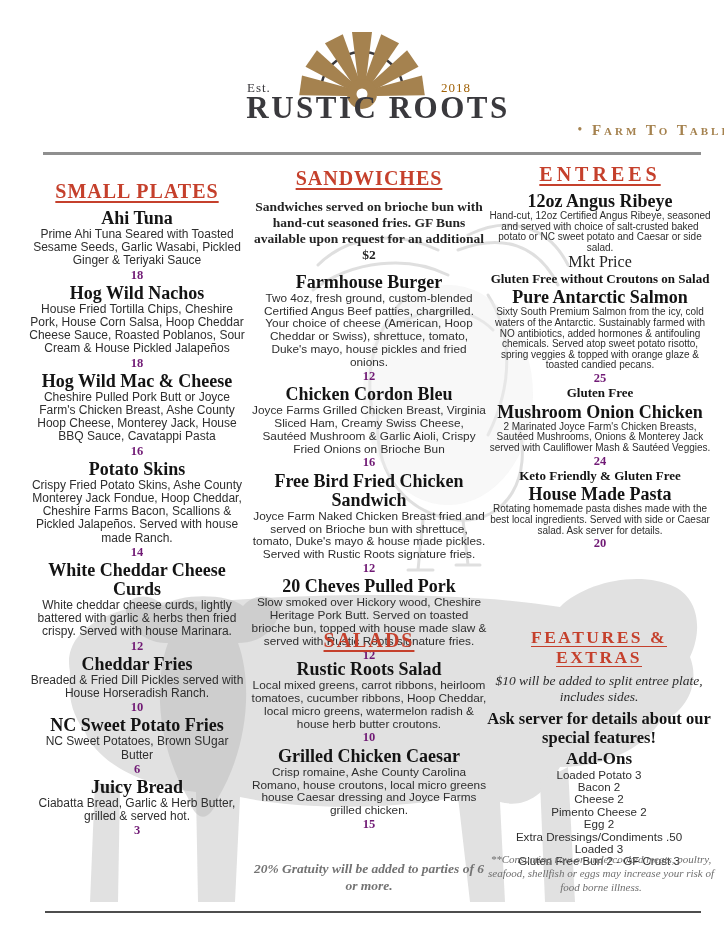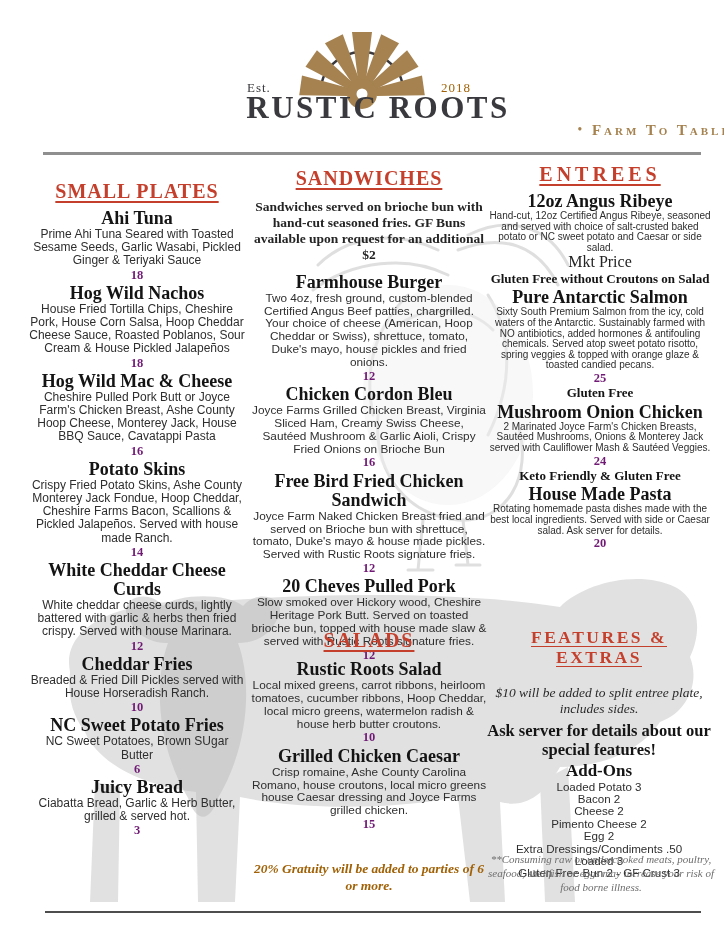--- a/index.html
+++ b/index.html
@@ -37,26 +37,26 @@
   .item-name{font-weight:700;font-size:18px;line-height:1.06;color:#141414;margin-top:2px;}
   .item-desc{font-family:"Liberation Sans",sans-serif;font-size:12px;line-height:1.1;color:#2e2e2e;}
   .item-price{font-weight:700;font-size:12.5px;line-height:1.05;color:#701a75;margin:1px 0 1px;}
   #sandwiches .item-desc,#salads .item-desc{font-size:11.8px;line-height:1.09;}
   #entrees .item-name{font-size:18px;}
   #entrees .item-desc{font-size:10px;line-height:1.06;}
   .sand-note{font-weight:700;font-size:13.5px;line-height:1.18;color:#242424;margin:10px 0 10px;}
   .mkt-price{font-size:16px;line-height:1.15;color:#242424;}
   .diet-note{font-weight:700;font-size:13px;line-height:1.12;color:#141414;margin-bottom:1px;}
   
-  .split-note{font-style:italic;font-size:13.5px;line-height:1.15;color:#2a2a2a;margin:18px 0 6px;}
+  .split-note{font-style:italic;font-size:13.5px;line-height:1.15;color:#2a2a2a;margin:6px 0 6px;}
   .server-note{font-weight:700;font-size:16.5px;line-height:1.15;color:#141414;}
   .addons-title{font-weight:700;font-size:17px;line-height:1.15;color:#141414;margin-top:1px;}
   .addon{font-family:"Liberation Sans",sans-serif;font-size:11.6px;line-height:1.07;color:#2e2e2e;}
   
-  .gratuity-note{font-weight:700;font-style:italic;font-size:13.5px;line-height:1.25;color:#a16207;}
+  .gratuity-note{font-weight:700;font-style:italic;font-size:13.5px;line-height:1.25;color:#737373;}
   .disclaimer-note{font-style:italic;font-size:11px;line-height:1.28;color:#6e6e6e;}
 </style>
 </head>
 <body>
 
 <div class="page">
 
   <svg class="watermark" style="left:258px;top:205px;opacity:0.55;" width="330" height="400" viewBox="0 0 330 400">
     <g fill="none" stroke="#c6c6c6" stroke-width="3" stroke-linecap="round">
       <path d="M210,30 C250,10 290,20 310,60"></path>

